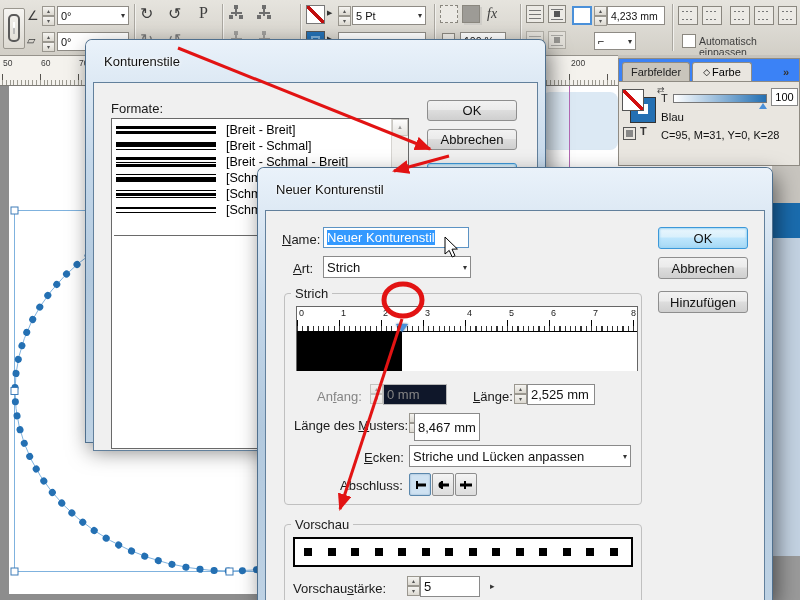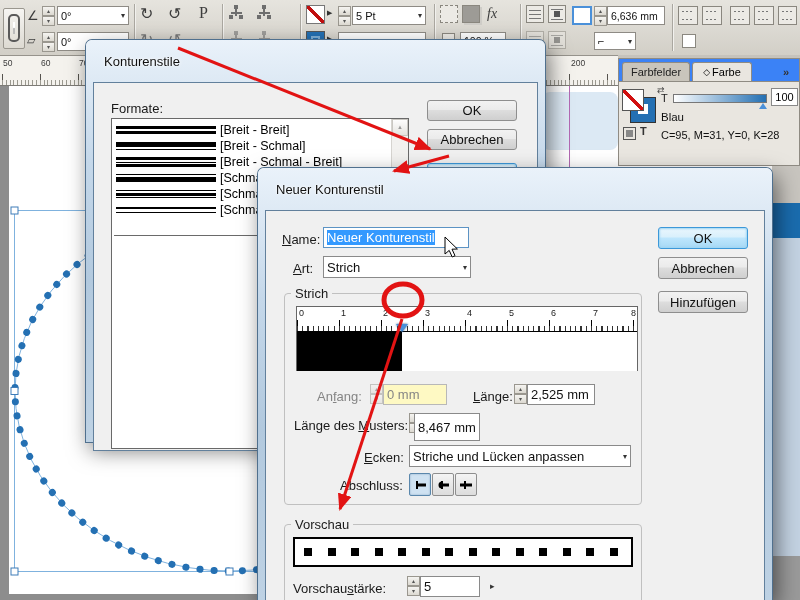--- a/index.html
+++ b/index.html
@@ -72,30 +72,30 @@
   .dlg-content{position:relative;background:#f0f0f0;border:1px solid #62809c;height:calc(100% - 26px);box-sizing:border-box;}
   .btn{position:absolute;font-size:13px;color:#111;text-align:center;border:1px solid #8e8e8e;border-radius:3px;
     background:linear-gradient(#f2f2f2,#ebebeb 45%,#dddddd 50%,#cfcfcf);box-sizing:border-box;
     display:flex;align-items:center;justify-content:center;}
   .btn.focused{border-color:#3c98d9;background:linear-gradient(#eaf6fd,#d9f0fc 45%,#bee6fd 50%,#a7d9f5);
     box-shadow:inset 0 0 2px 1px #9fd5f2;}
   .dlabel{position:absolute;font-size:13px;color:#1a1a1a;white-space:nowrap;}
   .mn{text-decoration:underline;}
   .tfield{position:absolute;background:#fff;border:1px solid #8a8a8a;font-size:13px;color:#111;
     display:flex;align-items:center;padding:0 3px;box-sizing:border-box;}
-  .tfield.disabled{background:#fef9c3;border-color:#b8b8b8;color:#858585;}
+  .tfield.disabled{background:#0f172a;border-color:#b8b8b8;color:#858585;}
   .tfield .sel{background:#3399ff;color:#fff;}
   .groupbox{position:absolute;border:1px solid #c0c0c0;border-radius:4px;box-sizing:border-box;}
   .grouplabel{position:absolute;font-size:13px;color:#1a1a1a;background:#f0f0f0;padding:0 4px;}
   
   #style-list{position:absolute;background:#fff;border:1px solid #696969;box-sizing:border-box;}
   .style-row{position:relative;height:16px;display:flex;align-items:center;}
   .stripes{width:100px;height:12px;margin-left:4px;display:flex;flex-direction:column;justify-content:space-evenly;}
   .stripes i{display:block;width:100%;background:#000;}
-  .style-name{font-size:12.5px;color:#000;margin-left:4px;white-space:nowrap;}
+  .style-name{font-size:12.5px;color:#000;margin-left:10px;white-space:nowrap;}
   #list-divider{position:absolute;left:2px;right:17px;top:116px;height:1px;background:#6a6a6a;}
   #list-scrollbar{position:absolute;right:0;top:0;bottom:0;width:16px;background:#f2f1ef;border-left:1px solid #d6d4d0;}
   .sb-btn{height:15px;border:1px solid #c9c7c2;background:linear-gradient(#fdfdfd,#e5e3df);
     font-size:6px;color:#9a9a9a;text-align:center;line-height:14px;}
   
   #dashruler{position:absolute;border:1px solid #666;background:#fff;box-sizing:border-box;}
   #dr-nums{position:relative;height:13px;border-bottom:0;}
   #dr-nums span{position:absolute;top:1px;font-size:9px;color:#222;}
   #dr-ticks{height:11px;background-image:
       repeating-linear-gradient(90deg,#333 0 1px,transparent 1px 5.25px),
@@ -211,34 +211,35 @@
   <span class="icon-box wrap-lines" style="left:526px;top:31px;width:18px;height:18px;opacity:.5"></span>
   <span class="icon-box wrap-box" style="left:548px;top:31px;width:18px;height:18px;opacity:.5"></span>
 
   <div class="vsep" style="left:570px;top:4px;height:0"></div>
 
   <span class="spin" style="left:594px;top:6px">
       <i>▴</i>
       <i>▾</i>
     </span>
   <div class="field" style="left:607px;top:6px;width:58px;height:19px;font-size:10.5px">
-      <span>6,636 mm</span>
+      <span>4,233 mm</span>
     </div>
   <span class="corner-frame" style="left:572px;top:6px"></span>
   <div class="field" style="left:594px;top:32px;width:42px;height:18px">
       <span style="font-weight:bold">⌐</span>
       <span class="combo-arrow">▾</span>
     </div>
   <div class="vsep" style="left:672px"></div>
   <span class="fit-icon" style="left:678px;top:6px"></span>
   <span class="fit-icon" style="left:702px;top:6px"></span>
   <span class="fit-icon" style="left:730px;top:6px"></span>
   <span class="fit-icon" style="left:754px;top:6px"></span>
   <span class="fit-icon" style="left:778px;top:6px;width:19px"></span>
   <span class="checkbox" style="left:682px;top:34px"></span>
+  <span class="tb-txt" style="left:699px;top:36px;font-size:10.5px">Automatisch einpassen</span>
 </div>
 
 <div class="strip" style="left:772px;top:166px;width:28px;height:37px;background:#c8c5bf;z-index:3"></div>
 <div class="strip" style="left:772px;top:203px;width:28px;height:35px;background:#1a6cae;z-index:3"></div>
 <div class="strip" style="left:772px;top:238px;width:28px;height:318px;background:#c3d2e2;z-index:3"></div>
 <div class="strip" style="left:772px;top:556px;width:28px;height:44px;background:#9a9a9a;z-index:3"></div>
 
 <div class="abs" id="panel-backdrop"></div>
 <div class="abs" id="color-panel">
   <div id="cp-tabbar">

